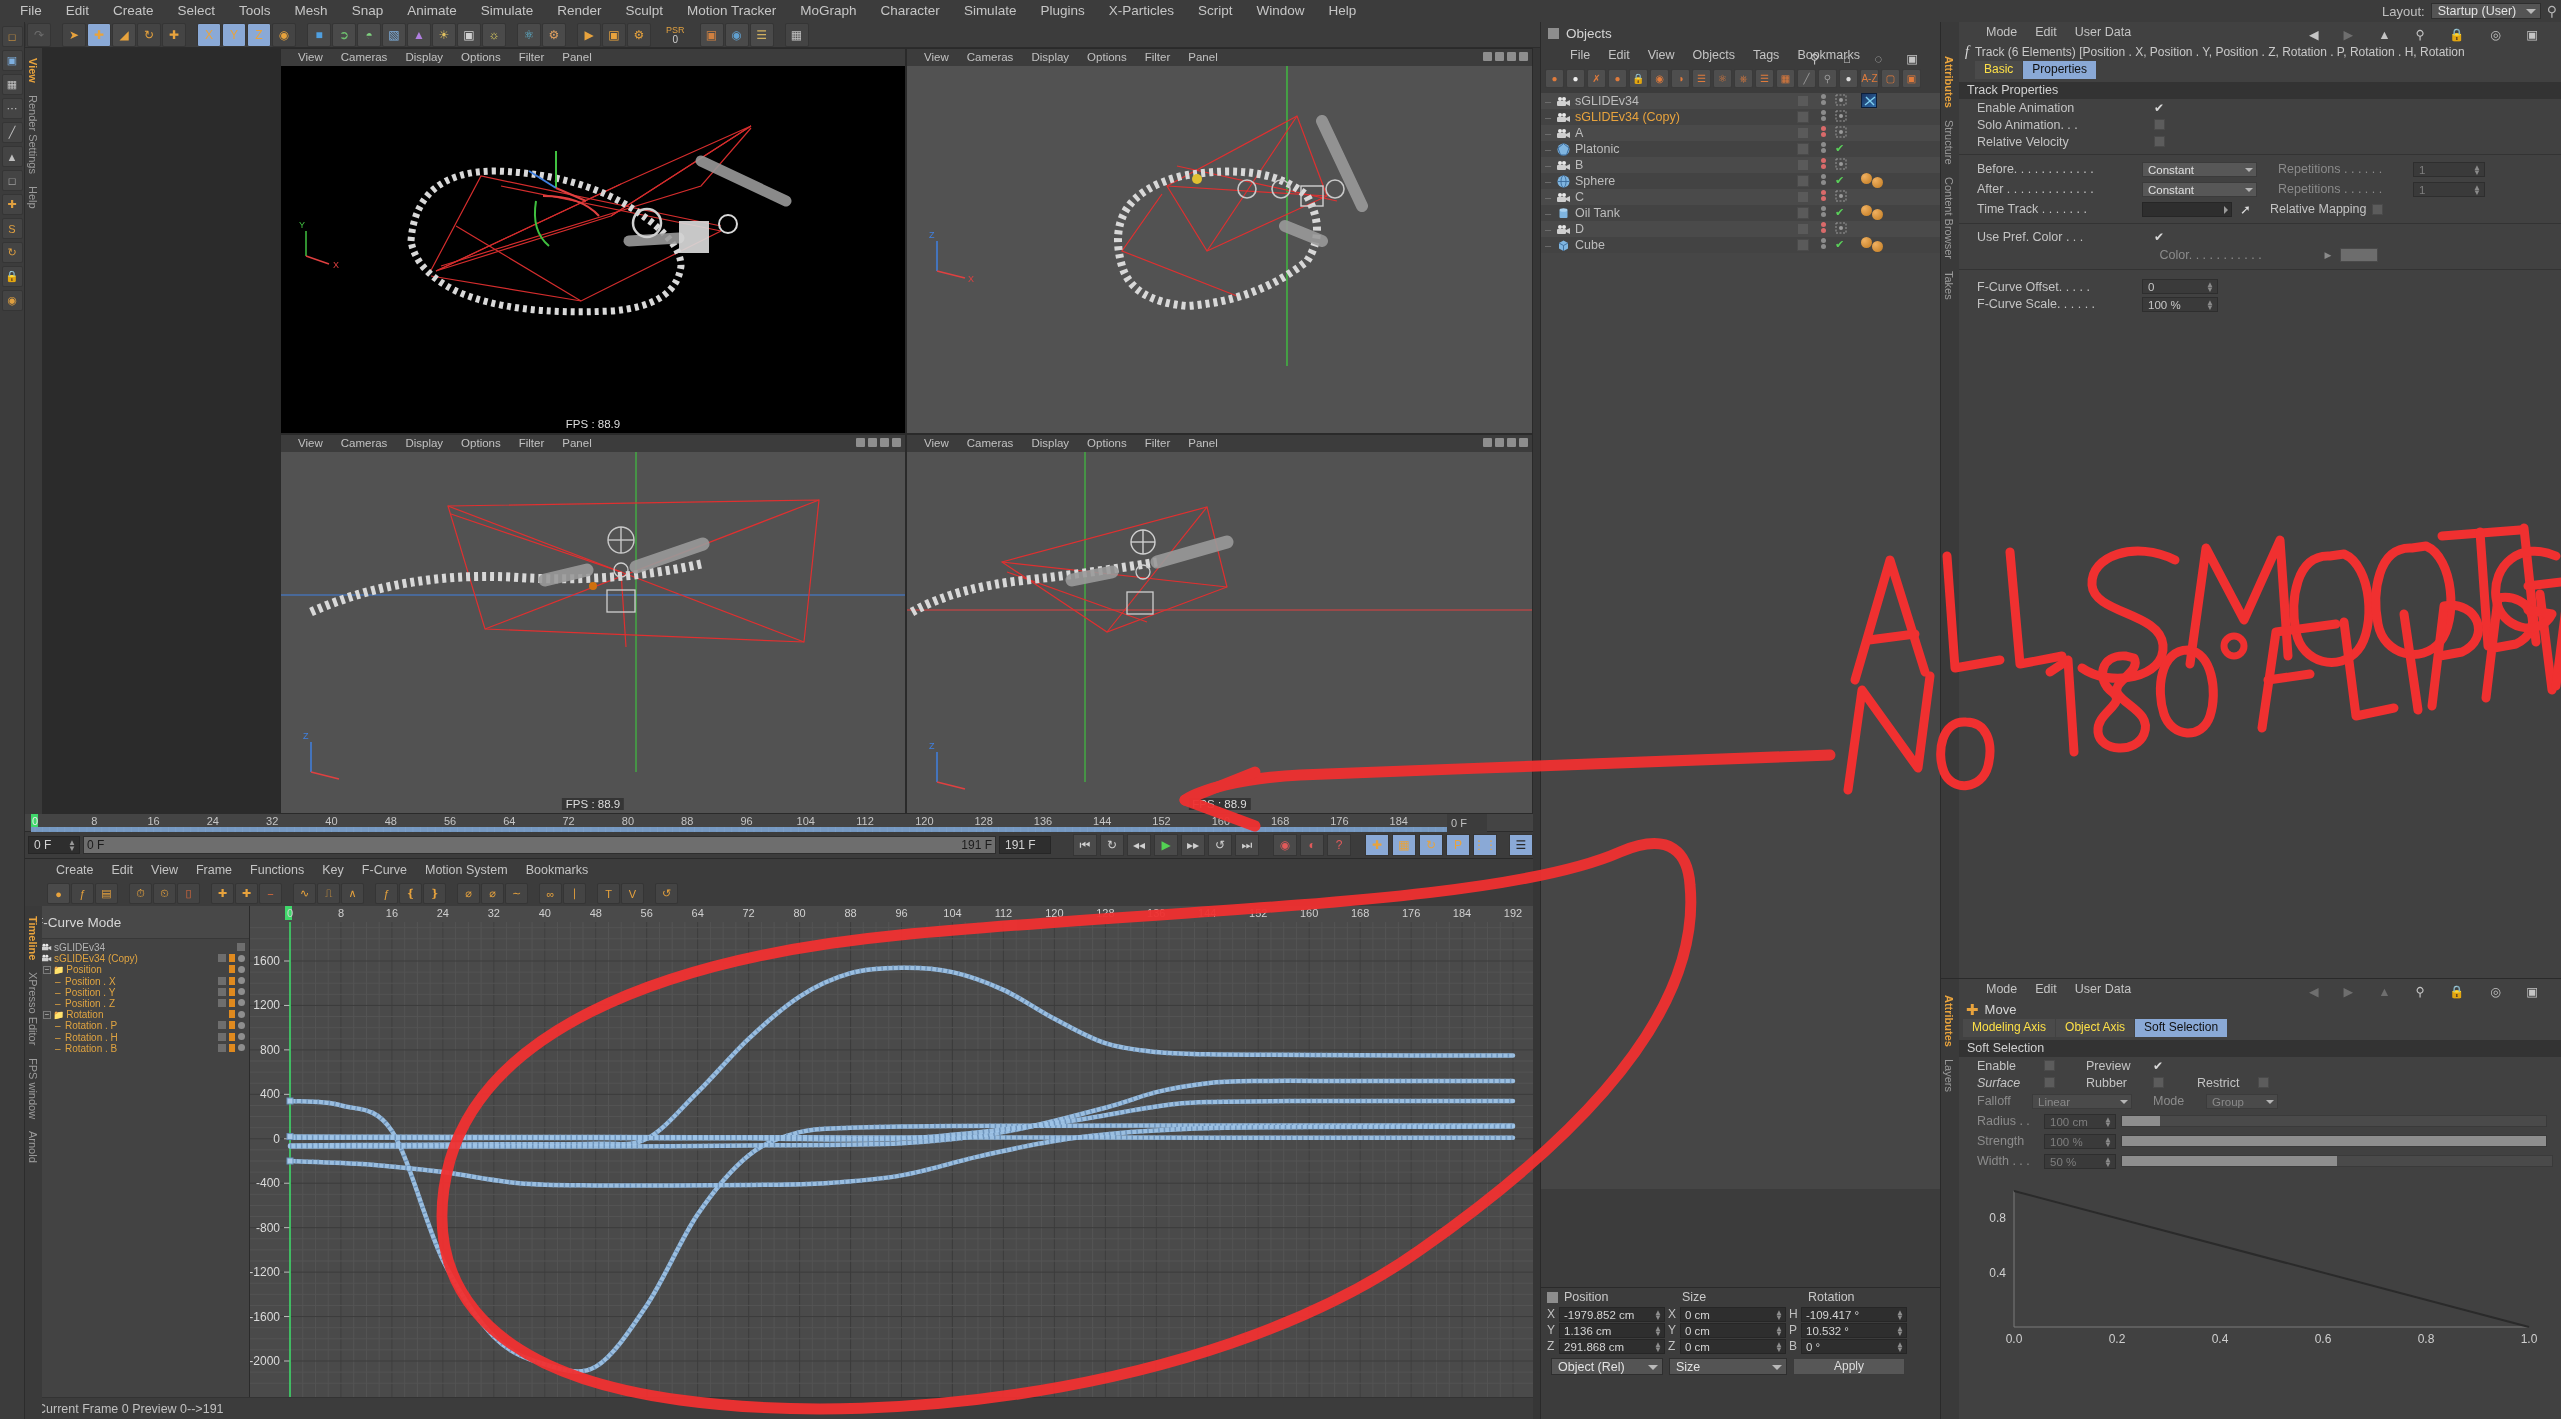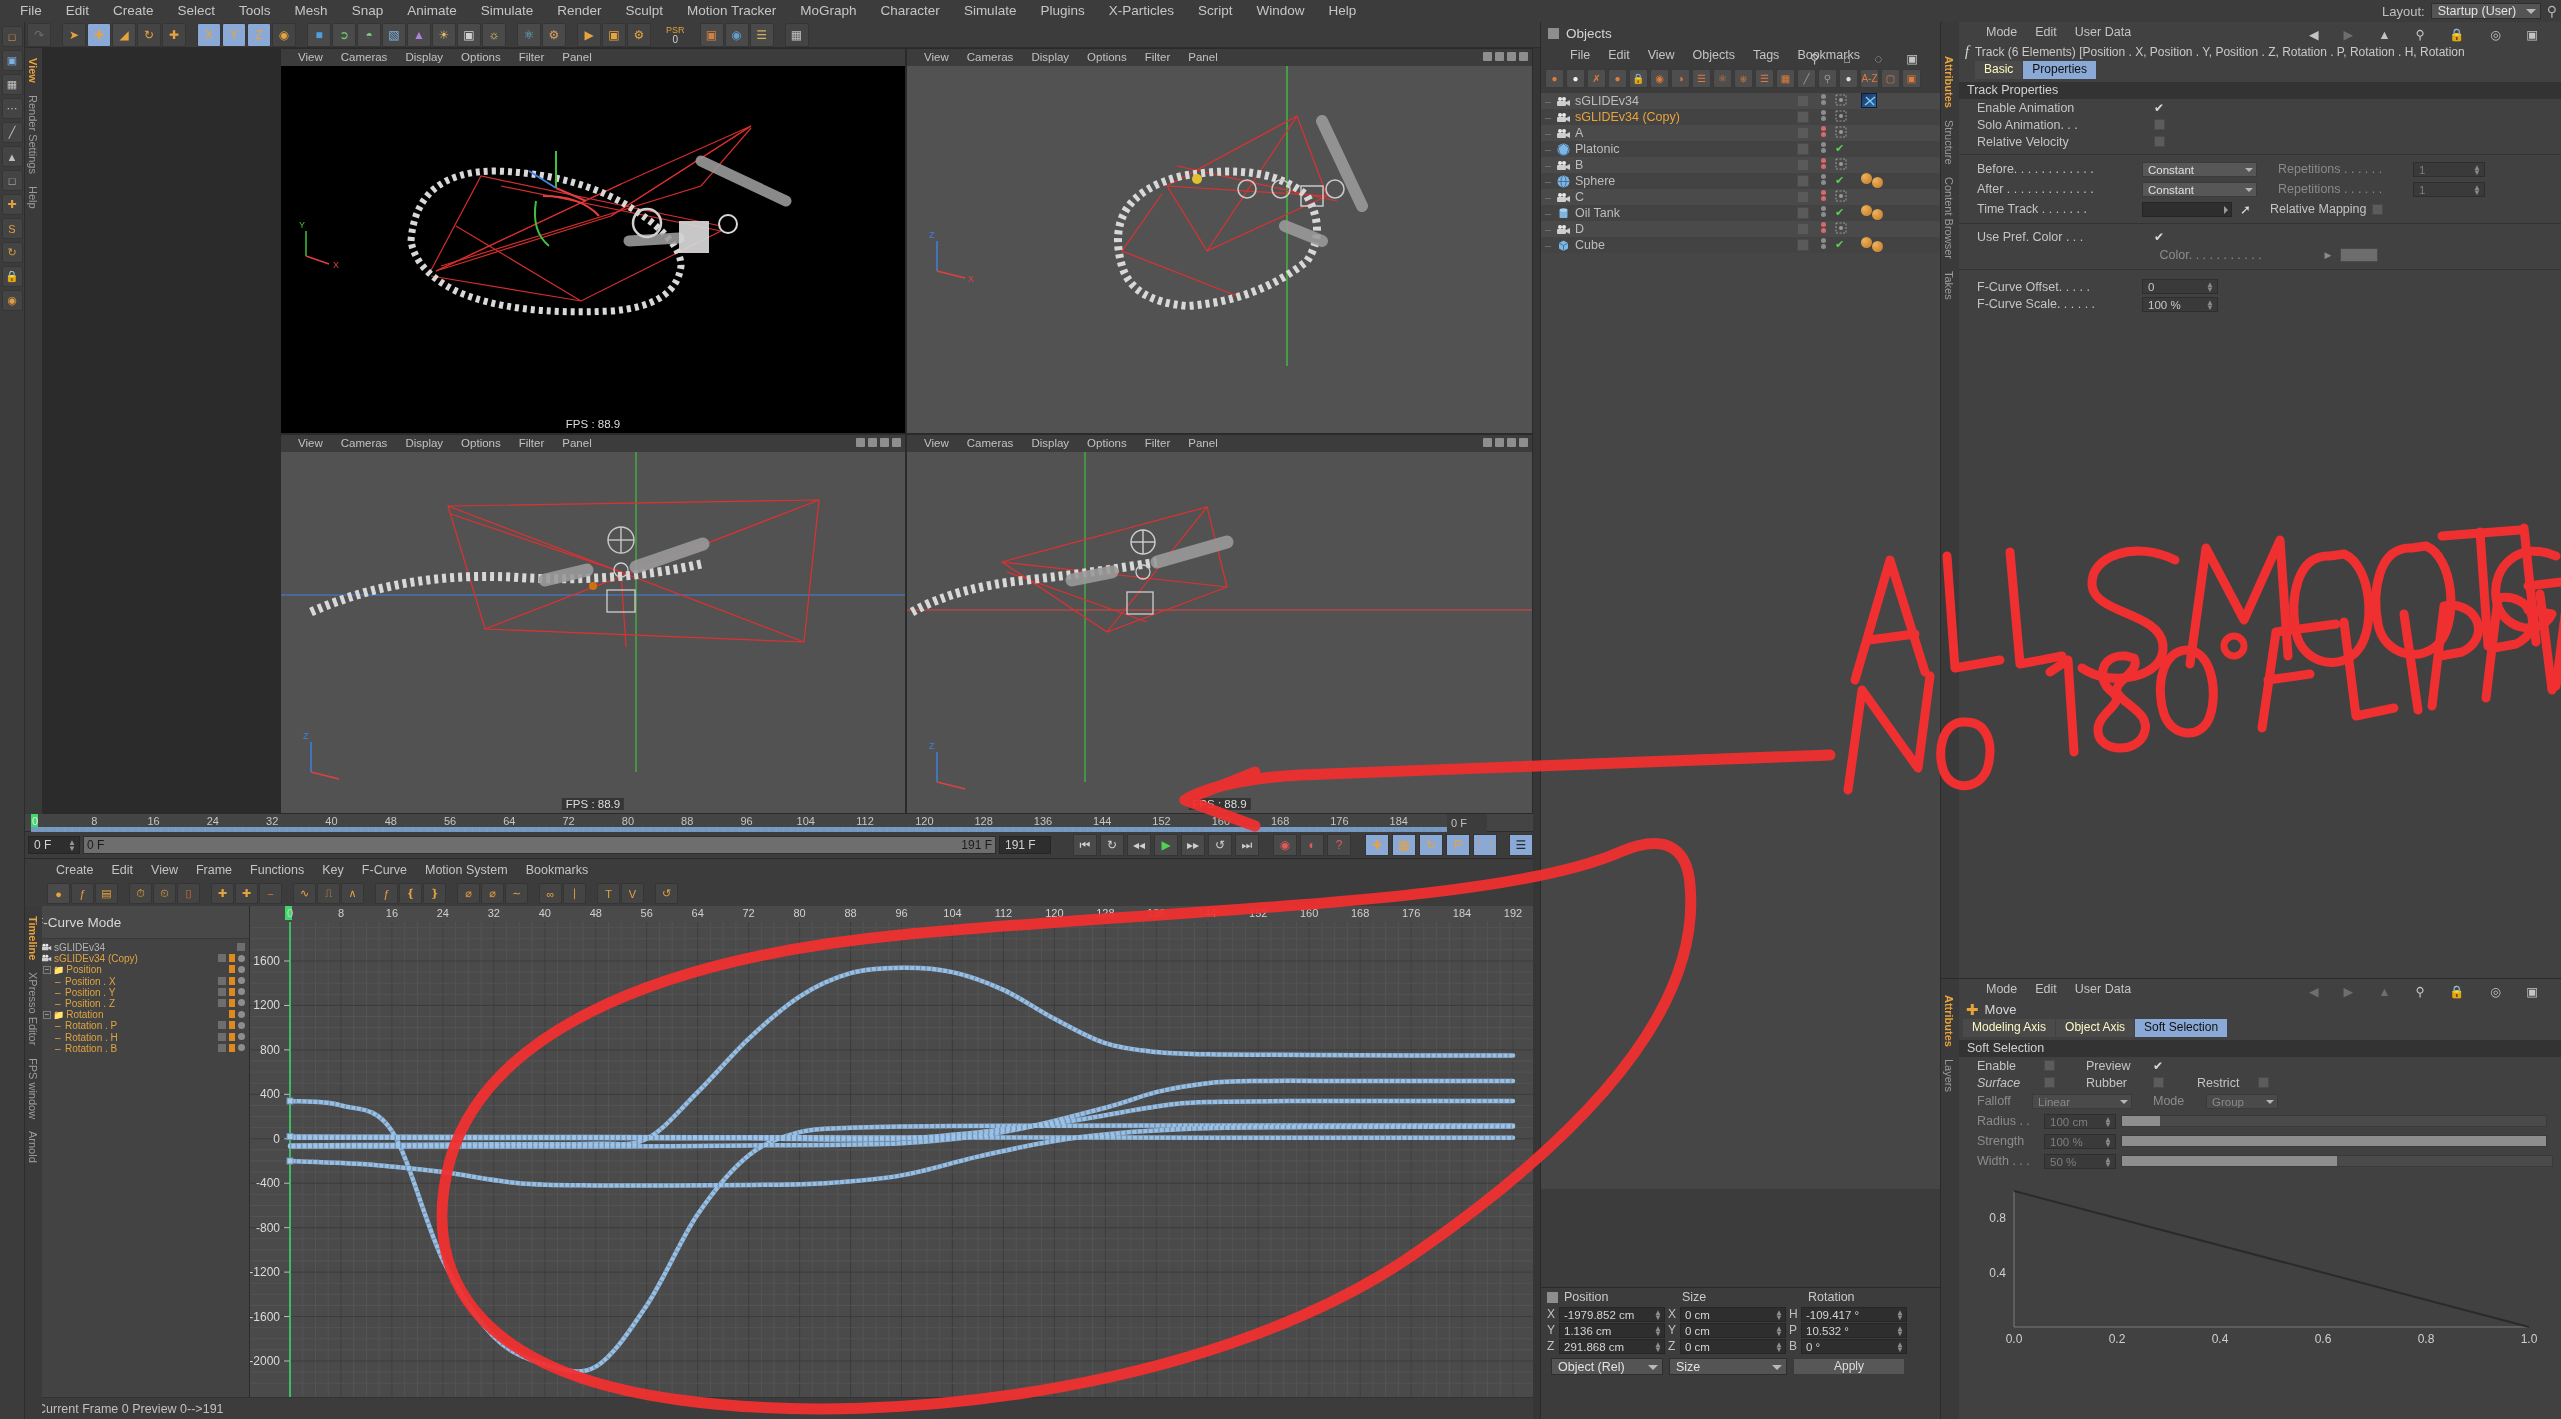--- a/index.html
+++ b/index.html
@@ -124,21 +124,21 @@
   .vtabs{position:absolute;left:0;top:0;width:18px;bottom:0;background:#3a3a3a;}
   .vtab{writing-mode:vertical-rl;text-orientation:mixed;font-size:11px;color:#9c9c9c;padding:6px 2px;white-space:nowrap;}
   .vtab.act{color:#e8a33d;font-weight:bold;}
   .attrbody{position:absolute;left:18px;top:0;right:0;bottom:0;}
   .attrmenu{height:20px;display:flex;align-items:center;padding-left:18px;position:relative;}
   .attrmenu span{font-size:12.5px;color:#c4c4c4;padding:0 9px;line-height:20px;}
   .attrmenu .right{position:absolute;right:5px;top:3px;display:flex;gap:7px;align-items:center;color:#b0b0b0;font-size:12px;}
   .attrpath{height:19px;display:flex;align-items:center;gap:6px;padding-left:6px;font-size:12px;color:#c9c9c9;overflow:hidden;white-space:nowrap;}
   .attrpath .fx{font-style:italic;font-family:"Liberation Serif",serif;color:#ddd;font-size:14px;}
   .attrtabs{height:18px;display:flex;gap:1px;padding-left:16px;}
-  .atab{font-size:12px;color:#fef9c3;padding:0 9px;line-height:17px;background:#4a4a4a;}
+  .atab{font-size:12px;color:#fde047;padding:0 9px;line-height:17px;background:#4a4a4a;}
   .atab.act{background:#8aa9d6;color:#101010;}
   .sectionhdr{height:17px;line-height:17px;background:#333;font-size:12.5px;color:#d2d2d2;padding-left:8px;margin-top:3px;}
   .arow{height:17px;display:flex;align-items:center;font-size:12.5px;color:#c4c4c4;padding-left:18px;gap:5px;}
   .arow.dim{color:#8c8c8c;}
   .alabel{white-space:nowrap;}
   .chk{width:11px;height:11px;background:#5c5c5c;border:1px solid #4a4a4a;display:inline-block;}
   .chkon{color:#d8d8d8;font-size:12px;width:12px;display:inline-block;}
   .acombo{width:115px;height:15px;background:#575757;border:1px solid #3b3b3b;font-size:11.5px;color:#e0e0e0;
           line-height:14px;padding:0 14px 0 5px;position:relative;}
   .acombo.dim{background:#4a4a4a;color:#8a8a8a;}

